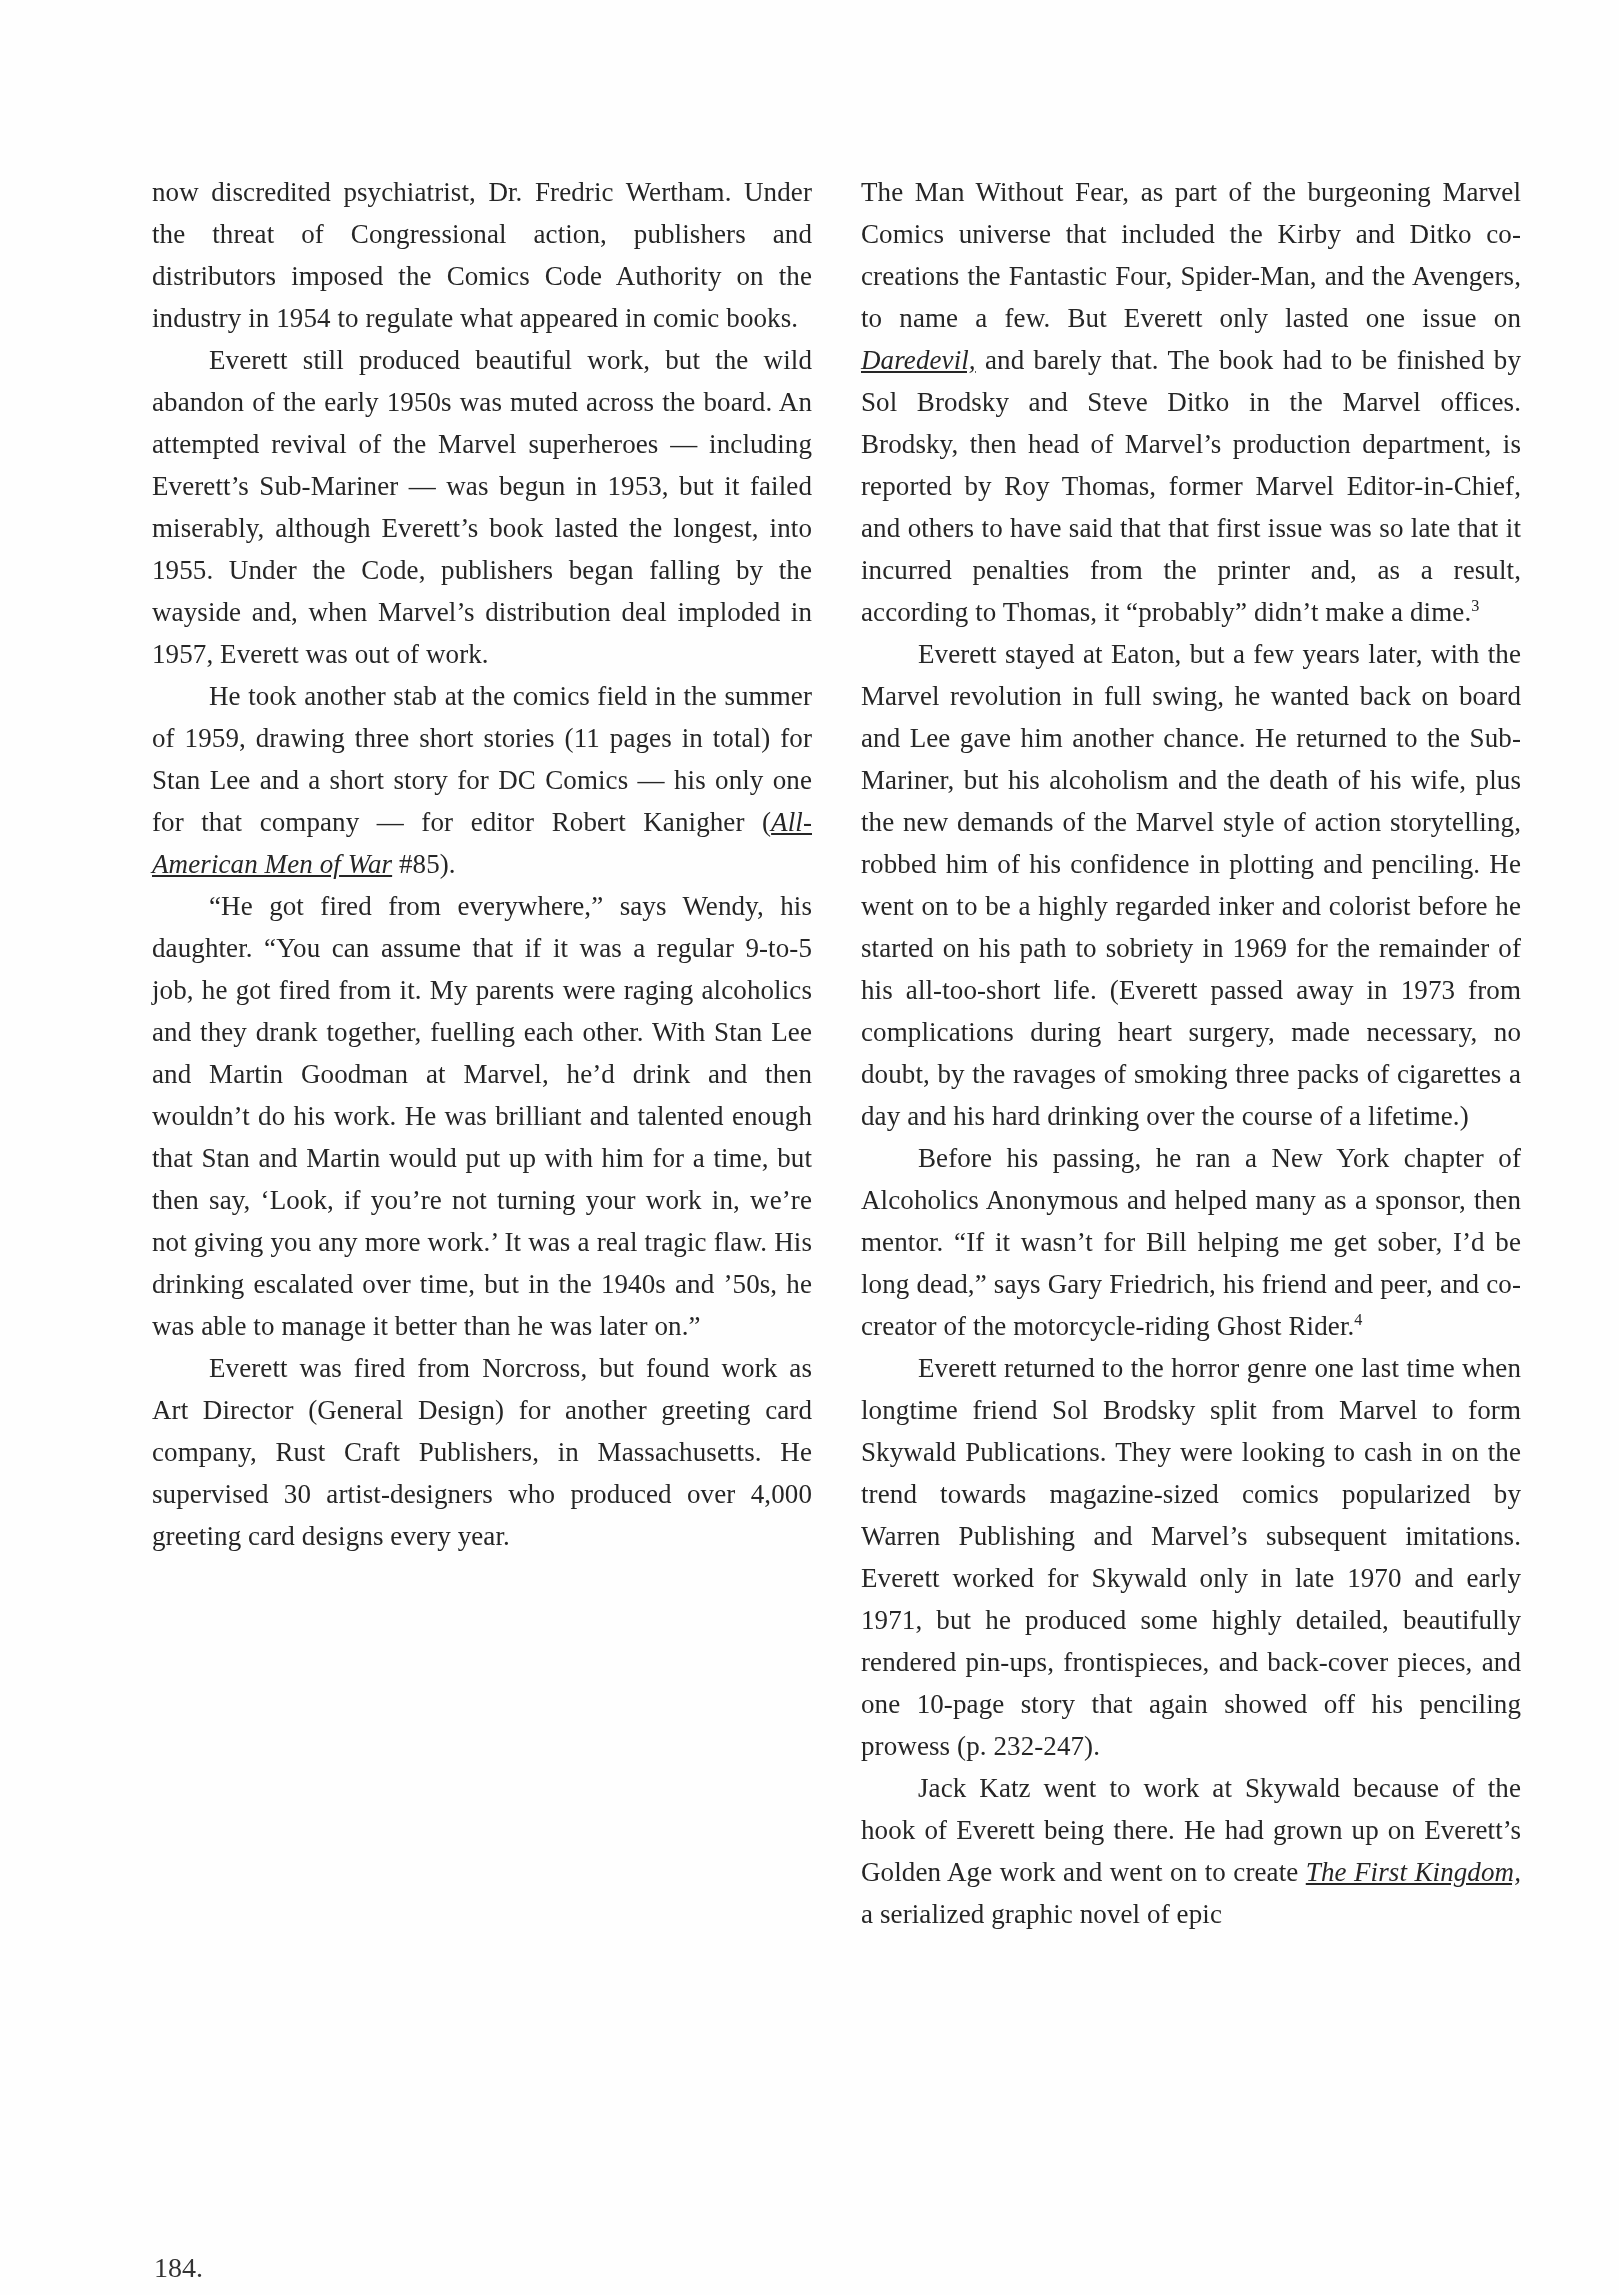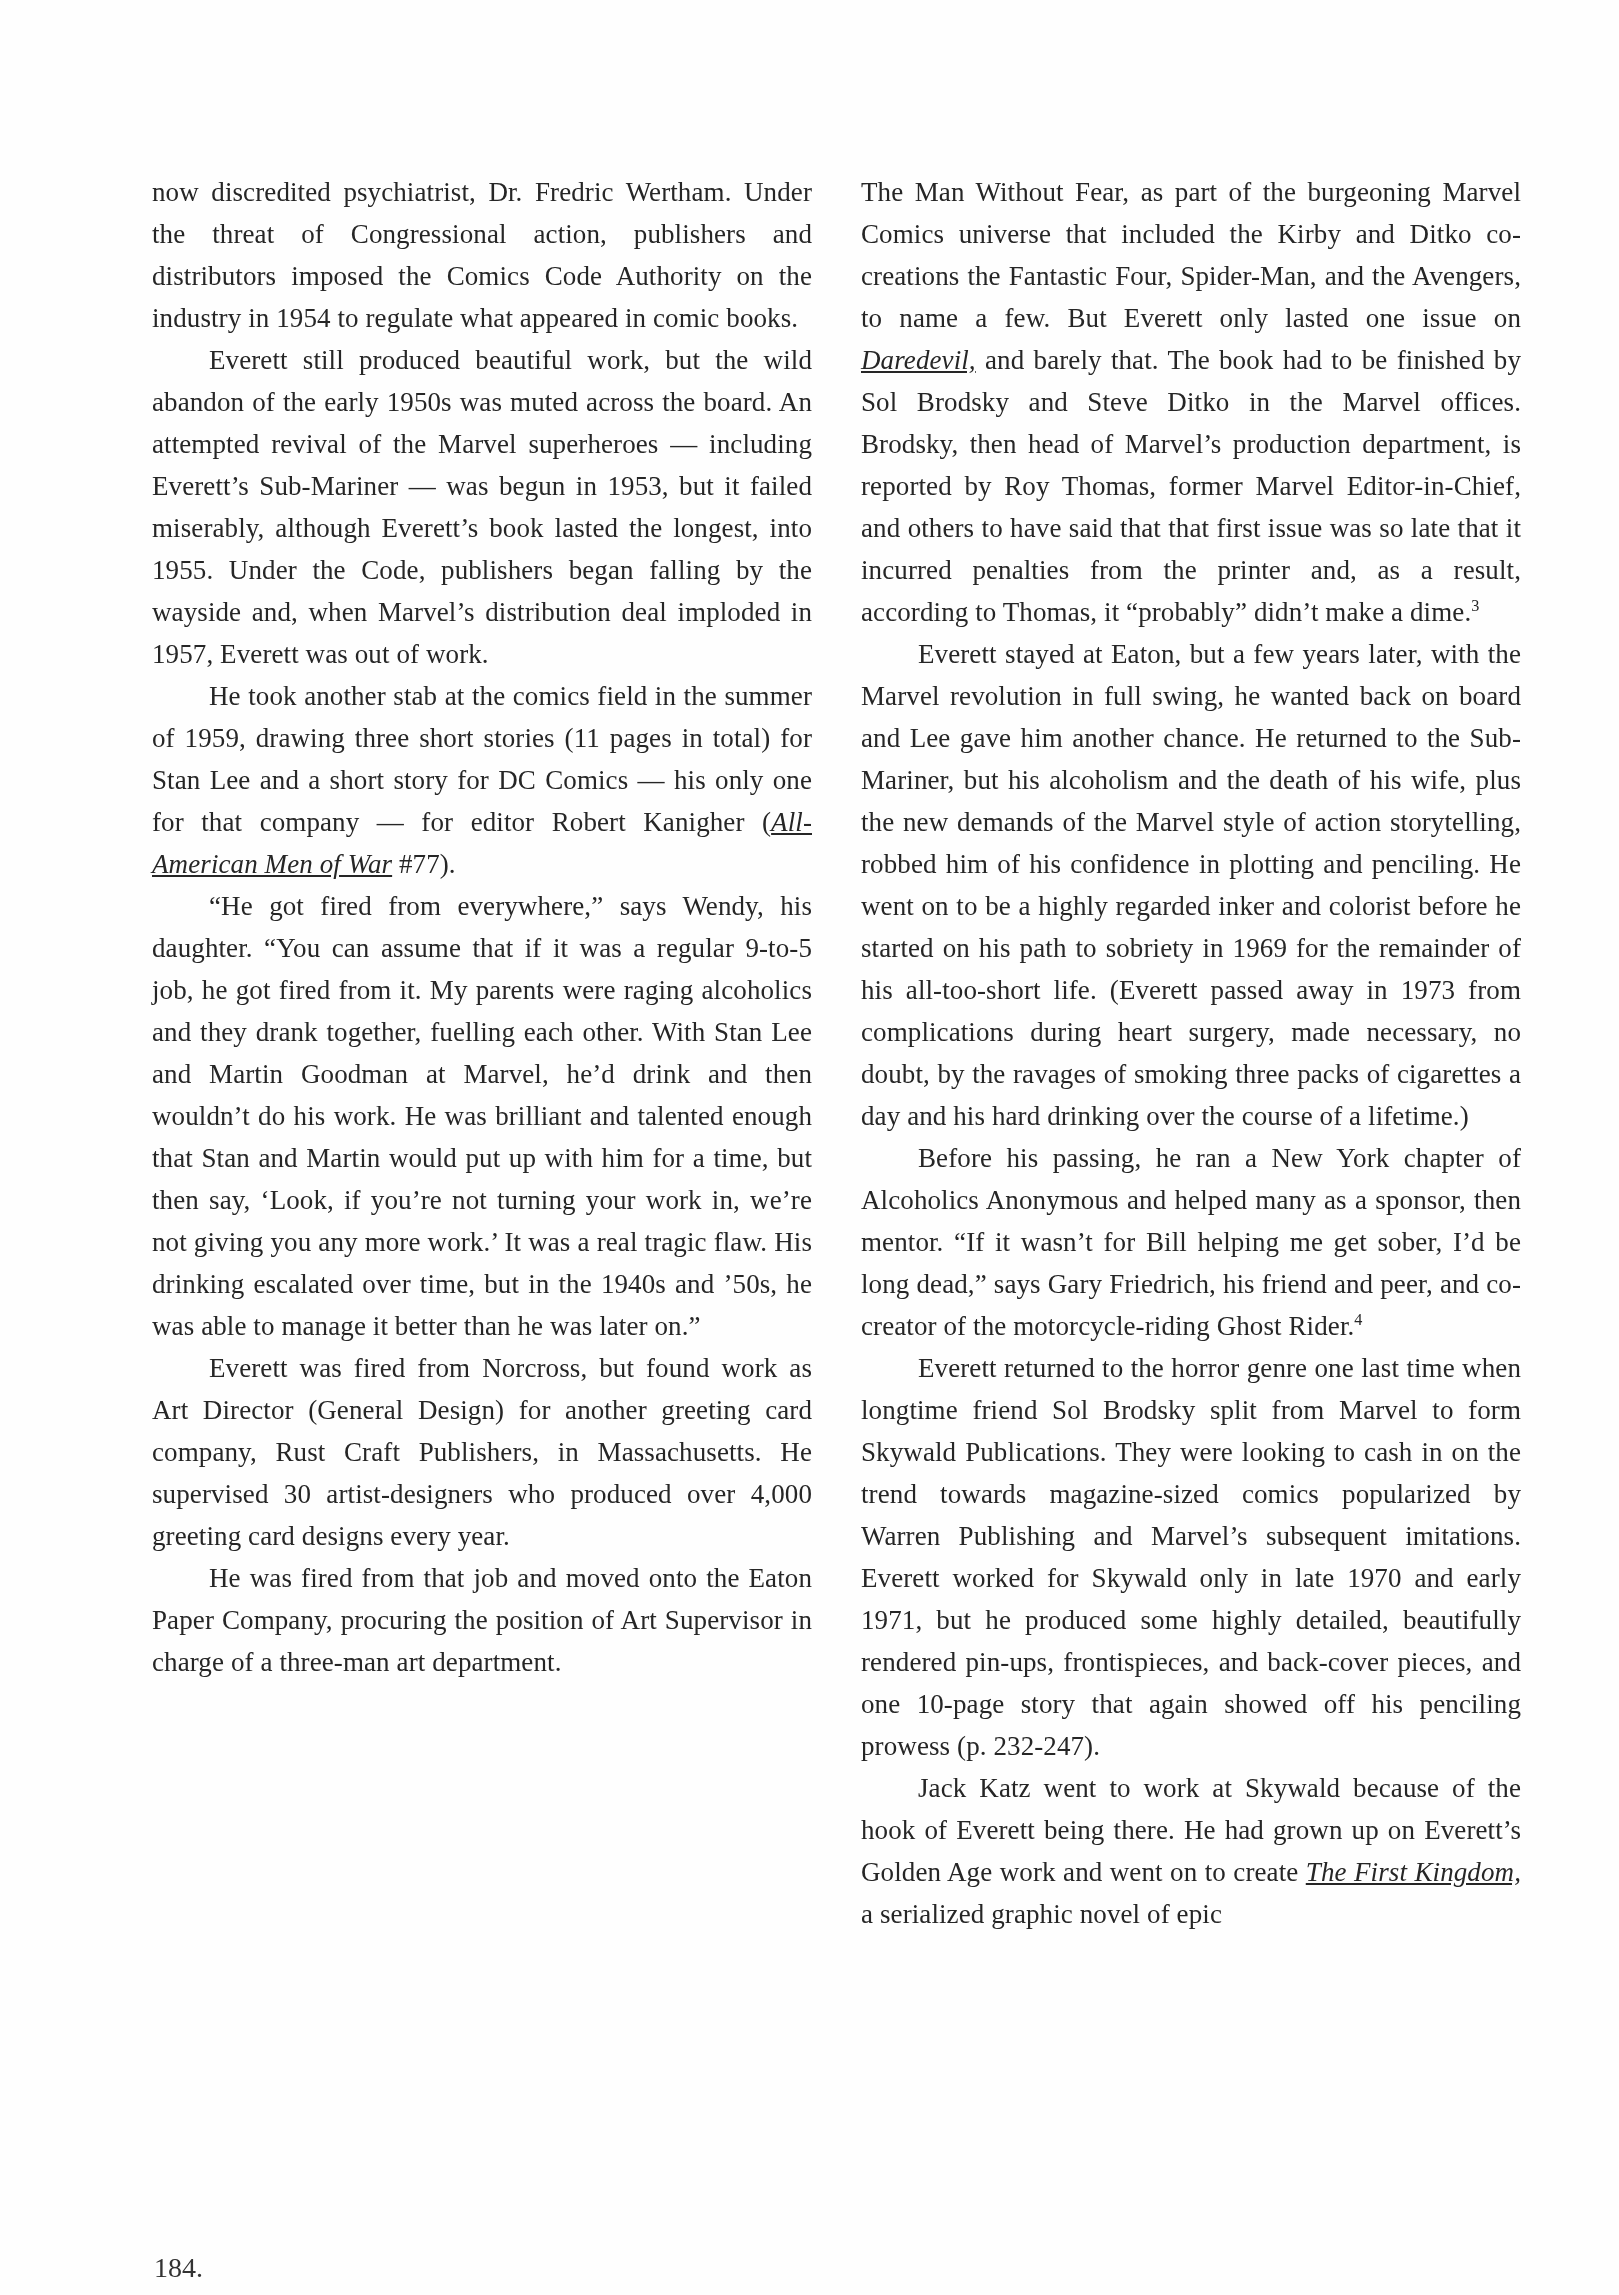--- a/index.html
+++ b/index.html
@@ -61,24 +61,23 @@
   }
 </style>
 </head>
 <body>
 
 <div class="book-page">
   <div class="text-columns">
     <div class="column column-left">
         <p class="para"><span>now discredited psychiatrist, Dr. Fredric Wertham. Under the threat of Congressional action, publishers and distributors imposed the Comics Code Authority on the industry in 1954 to regulate what appeared in comic books.</span></p>
         <p class="para indent"><span>Everett still produced beautiful work, but the wild abandon of the early 1950s was muted across the board. An attempted revival of the Marvel superheroes — including Everett’s Sub-Mariner — was begun in 1953, but it failed miserably, although Everett’s book lasted the longest, into 1955. Under the Code, publishers began falling by the wayside and, when Marvel’s distribution deal imploded in 1957, Everett was out of work.</span></p>
-        <p class="para indent"><span>He took another stab at the comics field in the summer of 1959, drawing three short stories (11 pages in total) for Stan Lee and a short story for DC Comics — his only one for that company — for editor Robert Kanigher (</span><em>All-American Men of War</em><span> #77).</span></p>
+        <p class="para indent"><span>He took another stab at the comics field in the summer of 1959, drawing three short stories (11 pages in total) for Stan Lee and a short story for DC Comics — his only one for that company — for editor Robert Kanigher (</span><em>All-American Men of War</em><span> #85).</span></p>
         <p class="para indent"><span>“He got fired from everywhere,” says Wendy, his daughter. “You can assume that if it was a regular 9-to-5 job, he got fired from it. My parents were raging alcoholics and they drank together, fuelling each other. With Stan Lee and Martin Goodman at Marvel, he’d drink and then wouldn’t do his work. He was brilliant and talented enough that Stan and Martin would put up with him for a time, but then say, ‘Look, if you’re not turning your work in, we’re not giving you any more work.’ It was a real tragic flaw. His drinking escalated over time, but in the 1940s and ’50s, he was able to manage it better than he was later on.”</span></p>
         <p class="para indent"><span>Everett was fired from Norcross, but found work as Art Director (General Design) for another greeting card company, Rust Craft Publishers, in Massachusetts. He supervised 30 artist-designers who produced over 4,000 greeting card designs every year.</span></p>
-        <p class="para indent"><span>He was fired from that job and moved onto the Eaton Paper Company, procuring the position of Art Supervisor in charge of a three-man art department.</span></p>
       </div>
     <div class="column column-right">
         <p class="para"><span>The Man Without Fear, as part of the burgeoning Marvel Comics universe that included the Kirby and Ditko co-creations the Fantastic Four, Spider-Man, and the Avengers, to name a few. But Everett only lasted one issue on </span><em>Daredevil,</em><span> and barely that. The book had to be finished by Sol Brodsky and Steve Ditko in the Marvel offices. Brodsky, then head of Marvel’s production department, is reported by Roy Thomas, former Marvel Editor-in-Chief, and others to have said that that first issue was so late that it incurred penalties from the printer and, as a result, according to Thomas, it “probably” didn’t make a dime.</span><sup>3</sup></p>
         <p class="para indent"><span>Everett stayed at Eaton, but a few years later, with the Marvel revolution in full swing, he wanted back on board and Lee gave him another chance. He returned to the Sub-Mariner, but his alcoholism and the death of his wife, plus the new demands of the Marvel style of action storytelling, robbed him of his confidence in plotting and penciling. He went on to be a highly regarded inker and colorist before he started on his path to sobriety in 1969 for the remainder of his all-too-short life. (Everett passed away in 1973 from complications during heart surgery, made necessary, no doubt, by the ravages of smoking three packs of cigarettes a day and his hard drinking over the course of a lifetime.)</span></p>
         <p class="para indent"><span>Before his passing, he ran a New York chapter of Alcoholics Anonymous and helped many as a sponsor, then mentor. “If it wasn’t for Bill helping me get sober, I’d be long dead,” says Gary Friedrich, his friend and peer, and co-creator of the motorcycle-riding Ghost Rider.</span><sup>4</sup></p>
         <p class="para indent"><span>Everett returned to the horror genre one last time when longtime friend Sol Brodsky split from Marvel to form Skywald Publications. They were looking to cash in on the trend towards magazine-sized comics popularized by Warren Publishing and Marvel’s subsequent imitations. Everett worked for Skywald only in late 1970 and early 1971, but he produced some highly detailed, beautifully rendered pin-ups, frontispieces, and back-cover pieces, and one 10-page story that again showed off his penciling prowess (p. 232-247).</span></p>
         <p class="para indent"><span>Jack Katz went to work at Skywald because of the hook of Everett being there. He had grown up on Everett’s Golden Age work and went on to create </span><em>The First Kingdom,</em><span> a serialized graphic novel of epic</span></p>
       </div>
   </div>
   <div class="page-number">184.</div>

